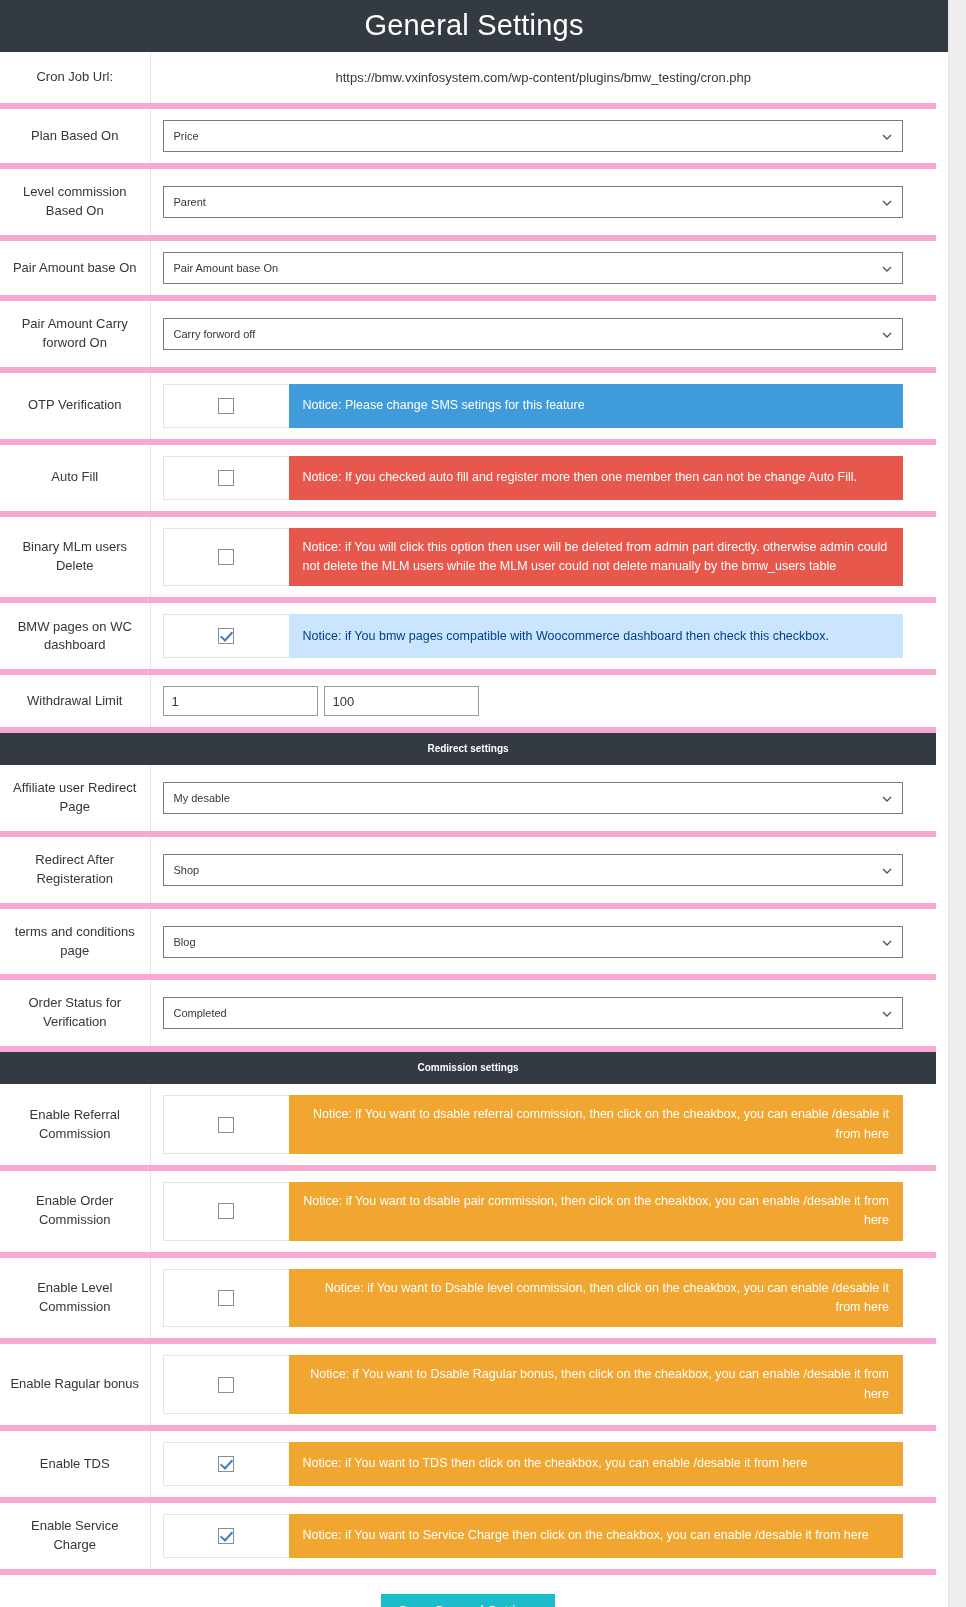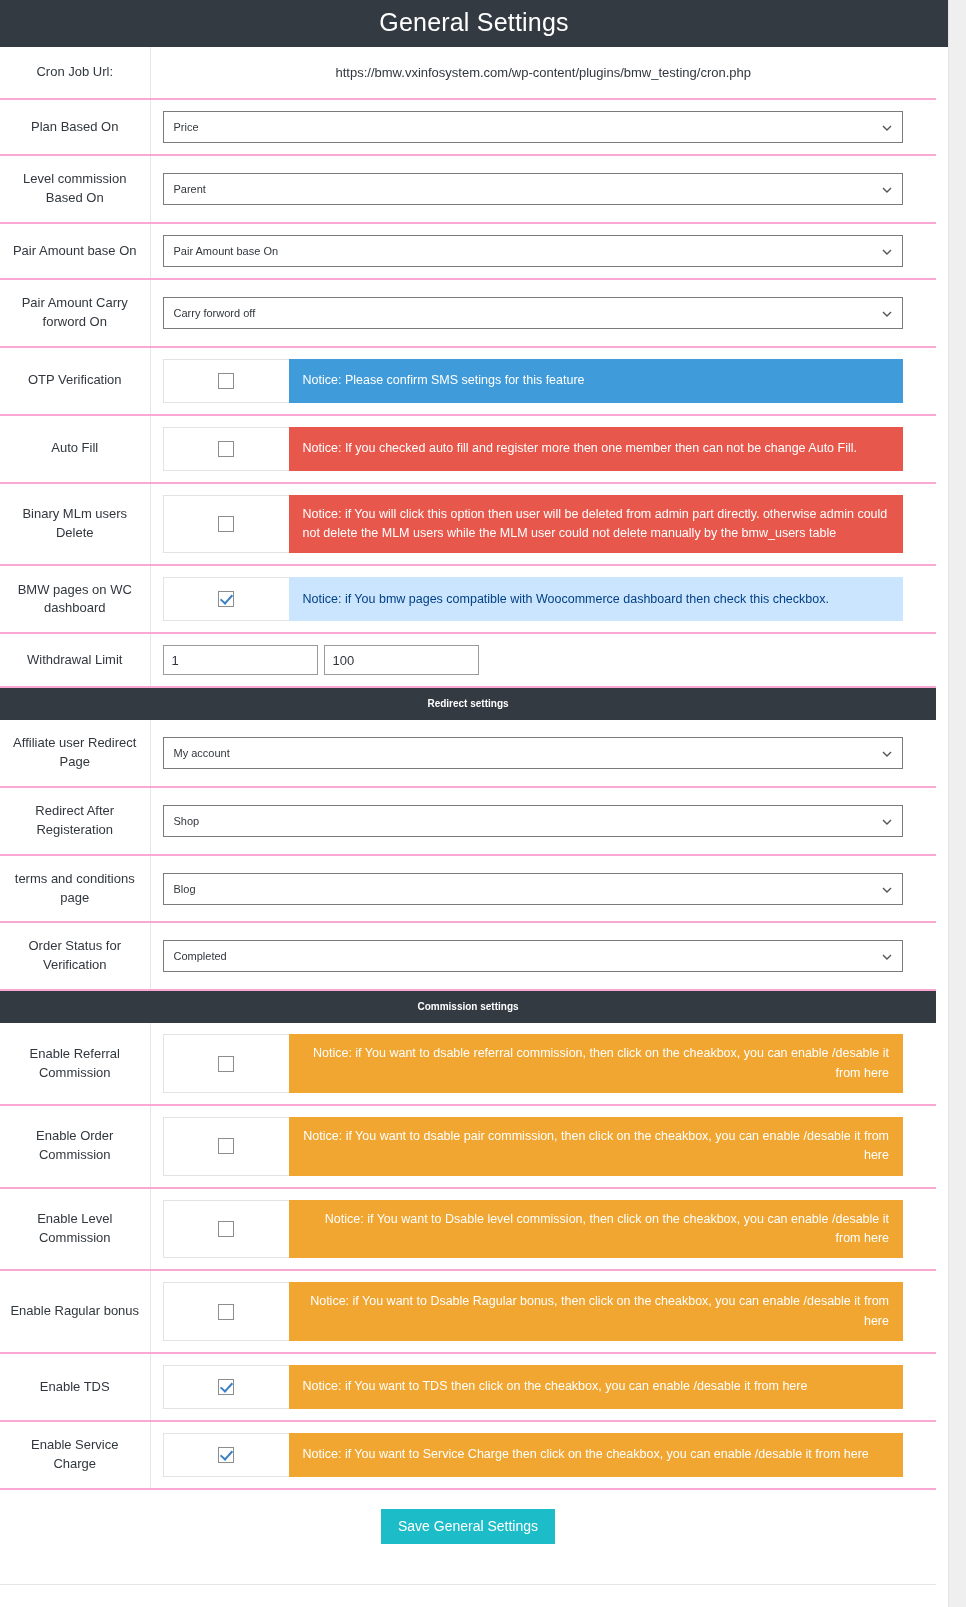--- a/index.html
+++ b/index.html
@@ -36,40 +36,40 @@
     width: 936px;
     border-collapse: collapse;
     table-layout: fixed;
   }
 
   
   .title-bar {
     background: #343a42;
     color: #ffffff;
     text-align: center;
-    font-size: 25px;
+    font-size: 29px;
     font-weight: 400;
     letter-spacing: .2px;
     padding: 7px 0 9px 0;
     line-height: 1.25;
   }
 
   
   .section-bar td {
     background: #343a42;
     color: #ffffff;
     text-align: center;
     font-size: 10px;
     font-weight: bold;
     padding: 10px 0 11px 0;
     border: none;
   }
 
   
-  tr.row { border-bottom: 2px solid #f9a8d4; }
+  tr.row { border-bottom: 6px solid #f9a8d4; }
   tr.row > td {
     border-bottom: 1px solid #e6e6e6;
     vertical-align: middle;
   }
   td.label-cell {
     width: 150px;
     border-right: 1px solid #e6e6e6;
     text-align: center;
     font-size: 13px;
     color: #31373d;
@@ -273,21 +273,21 @@
         </td>
       </tr>
 
       <tr class="row">
         <td class="label-cell">OTP Verification</td>
         <td class="value-cell">
           <div class="check-notice">
             <div class="check-holder">
               <span class="cbox"></span>
             </div>
-            <div class="notice blue">Notice: Please confirm SMS setings for this feature</div>
+            <div class="notice blue">Notice: Please change SMS setings for this feature</div>
           </div>
         </td>
       </tr>
 
       <tr class="row">
         <td class="label-cell">Auto Fill</td>
         <td class="value-cell">
           <div class="check-notice">
             <div class="check-holder">
               <span class="cbox"></span>
@@ -332,21 +332,21 @@
       </tr>
 
       <tr class="section-bar">
         <td colspan="2">Redirect settings</td>
       </tr>
 
       <tr class="row">
         <td class="label-cell">Affiliate user Redirect Page</td>
         <td class="value-cell">
           <div class="select-box">
-            <span>My account</span>
+            <span>My desable</span>
             <span class="chev">
               <svg viewBox="0 0 10 10" width="10" height="10">
                   <path d="M1 3 L5 7 L9 3" stroke="#555" stroke-width="1.4" fill="none"></path>
                 </svg>
             </span>
           </div>
         </td>
       </tr>
 
       <tr class="row">

